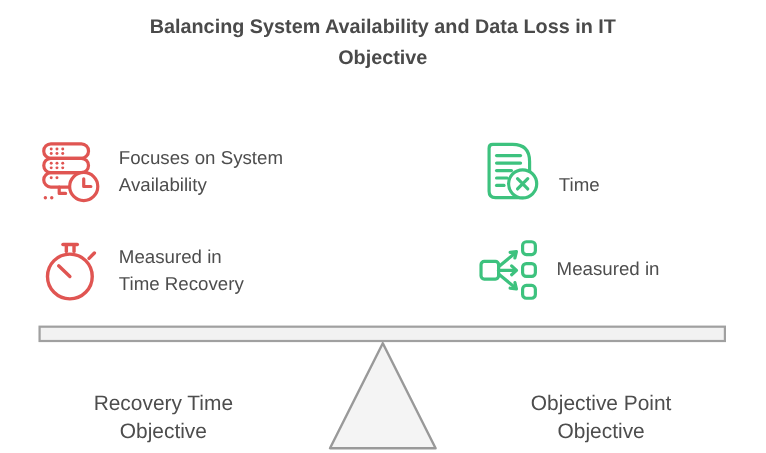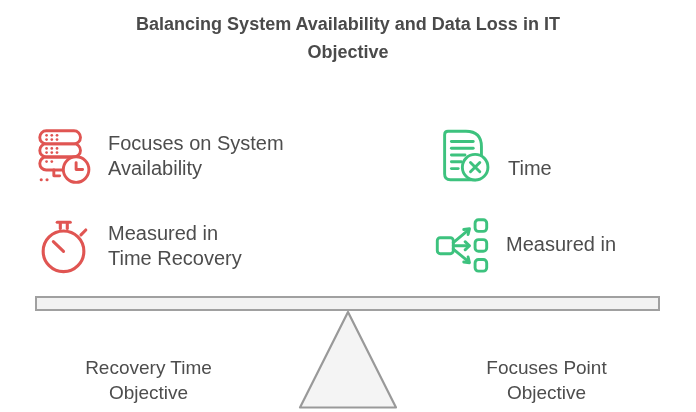--- a/index.html
+++ b/index.html
@@ -30,21 +30,21 @@
   }
   .icon-box {
     width: 62px; height: 62px;
     flex: 0 0 62px;
     display: flex; align-items: center; justify-content: center;
   }
   .icon-red   { color: var(--accent-red,   #E05552); }
   .icon-green { color: var(--accent-green, #3DC27E); }
   .feature-label {
     margin: 0;
-    font-size: 20px;
+    font-size: 17px;
     line-height: 25px;
     font-weight: 400;
     color: #4d4d4d;
   }
   .beam {
     position: absolute;
     left: 35px; top: 296px;
     width: 621px; height: 11px;
     background: var(--beam-fill, #F2F2F2);
     border: 2px solid var(--beam-border, #A0A0A0);
@@ -152,15 +152,15 @@
     </span>
     <p class="feature-label"><span>Measured in</span><br></p>
   </div>
 
   <div class="beam"></div>
   <svg class="fulcrum" width="102" height="100">
     <polygon points="51,2 3,97.5 99,97.5" fill="#F4F4F4" stroke="#999999" stroke-width="2.2" stroke-linejoin="round"></polygon>
   </svg>
 
   <p class="scale-label left"><span>Recovery Time</span><br><span>Objective</span></p>
-  <p class="scale-label right"><span>Focuses Point</span><br><span>Objective</span></p>
+  <p class="scale-label right"><span>Objective Point</span><br><span>Objective</span></p>
 
 </div>
 
 </body></html>

